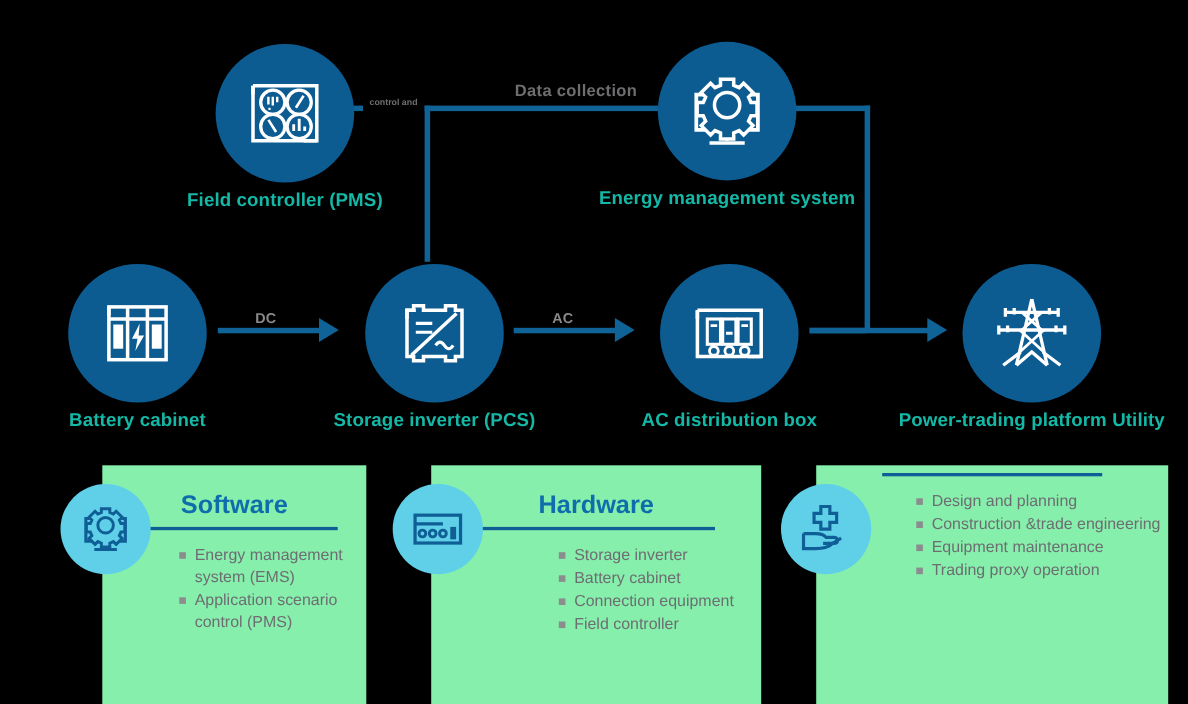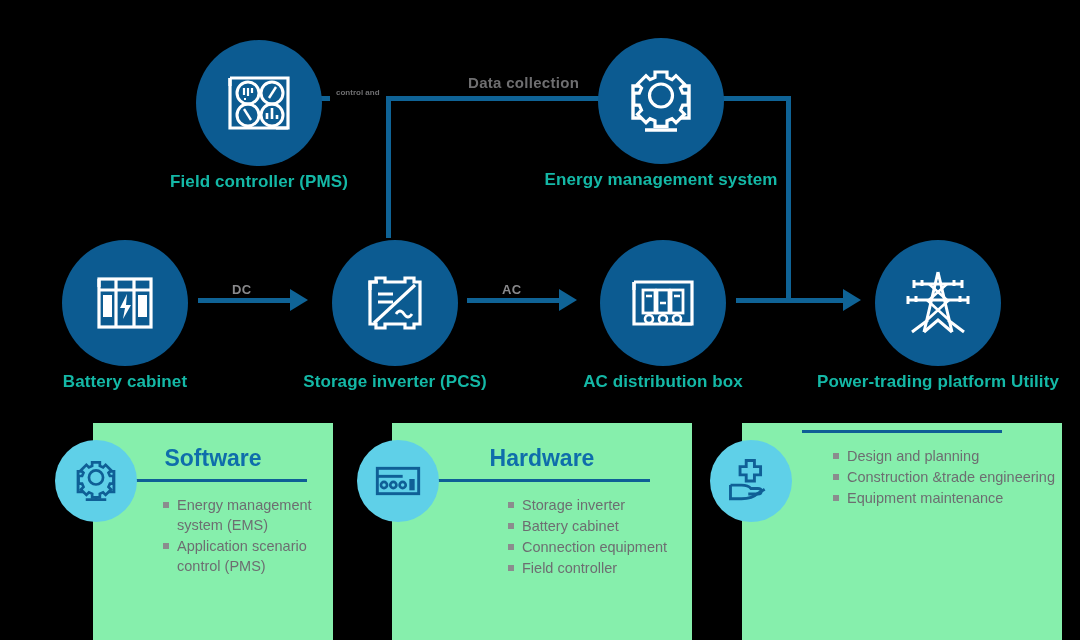--- a/index.html
+++ b/index.html
@@ -247,20 +247,21 @@
       <rect x="56" y="32" width="8" height="17" fill="#0f5f96"></rect>
     </svg>
   </div>
 
   <div class="card" style="left:742px; width:320px;">
     <div class="rule" style="width:200px;"></div>
     <ul style="margin-left:55px;">
       <li>Design and planning</li>
       <li>Construction &amp;trade engineering</li>
       <li>Equipment maintenance</li>
+      <li>Trading proxy operation</li>
     </ul>
   </div>
   <div class="badge" style="left:710px;">
     <svg width="52" height="50" viewBox="0 0 76 72">
       <path d="M31 6 h12 v9 h9 v12 h-9 v9 h-12 v-9 h-9 v-12 h9 z" stroke="#0f5f96" stroke-width="4.2" fill="none"></path>
       <path d="M8 42 h16 q10 0 14 5 h10 q5 0 5 4 t-5 4 h-14" stroke="#0f5f96" stroke-width="4.2" fill="none"></path>
       <path d="M8 42 v20 h16 q16 0 24 -8 l10 -6" stroke="#0f5f96" stroke-width="4.2" fill="none"></path>
     </svg>
   </div>
 

